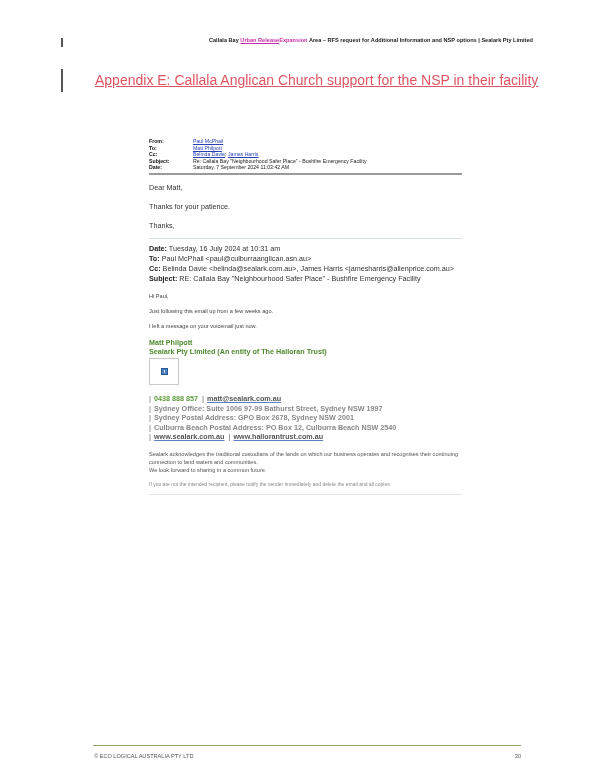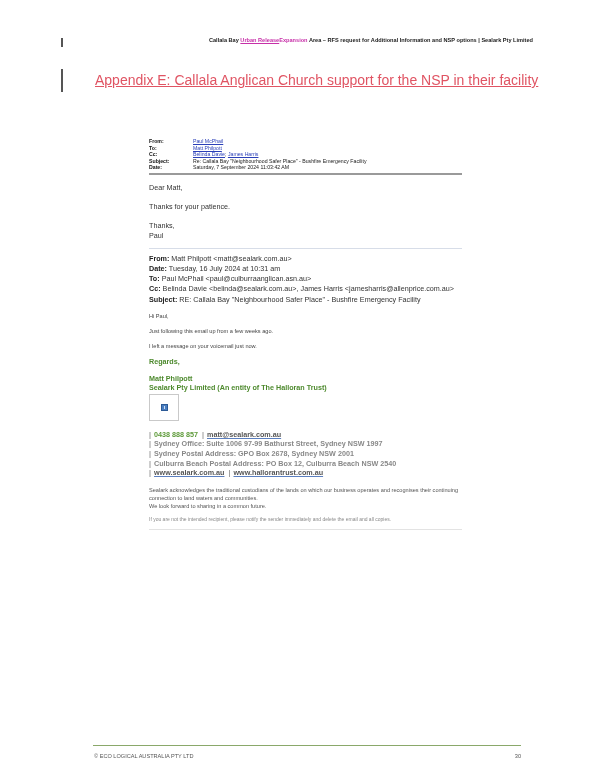--- a/index.html
+++ b/index.html
@@ -100,40 +100,37 @@
       <span class="hdr-key">Date:</span>
       <span class="hdr-val">Saturday, 7 September 2024 11:03:42 AM</span>
     </div>
   </div>
   <div class="hdr-rule"></div>
 
   <div class="body1">
     <p>Dear Matt,</p>
     <p>Thanks for your patience.</p>
     <p class="last">Thanks,</p>
-    <p class="last">Paul</p>
   </div>
 
   <div class="rule-light"></div>
 
   <div class="fwd">
-    <div><b>From:</b><span> Matt Philpott &lt;matt@sealark.com.au&gt;</span></div>
     <div><b>Date:</b><span> Tuesday, 16 July 2024 at 10:31 am</span></div>
     <div><b>To:</b><span> Paul McPhail &lt;paul@culburraanglican.asn.au&gt;</span></div>
     <div><b>Cc:</b><span> Belinda Davie &lt;belinda@sealark.com.au&gt;, James Harris &lt;jamesharris@allenprice.com.au&gt;</span></div>
     <div><b>Subject:</b><span> RE: Callala Bay "Neighbourhood Safer Place" - Bushfire Emergency Facility</span></div>
   </div>
 
   <div class="body2">
     <p>Hi Paul,</p>
     <p>Just following this email up from a few weeks ago.</p>
     <p>I left a message on your voicemail just now.</p>
   </div>
 
-  <div class="sig sig-regards">Regards,</div>
   <div class="sig">Matt Philpott</div>
   <div class="sig">Sealark Pty Limited (An entity of The Halloran Trust)</div>
 
   <div class="img-placeholder">
     <div class="icon"></div>
   </div>
 
   <div class="contact">
     <div><span class="pipe green">|</span><span class="green">0438 888 857</span> <span class="pipe green">&nbsp;|</span><a>matt@sealark.com.au</a></div>
     <div><span class="pipe">|</span><span>Sydney Office: Suite 1006 97-99 Bathurst Street, Sydney NSW 1997</span></div>

